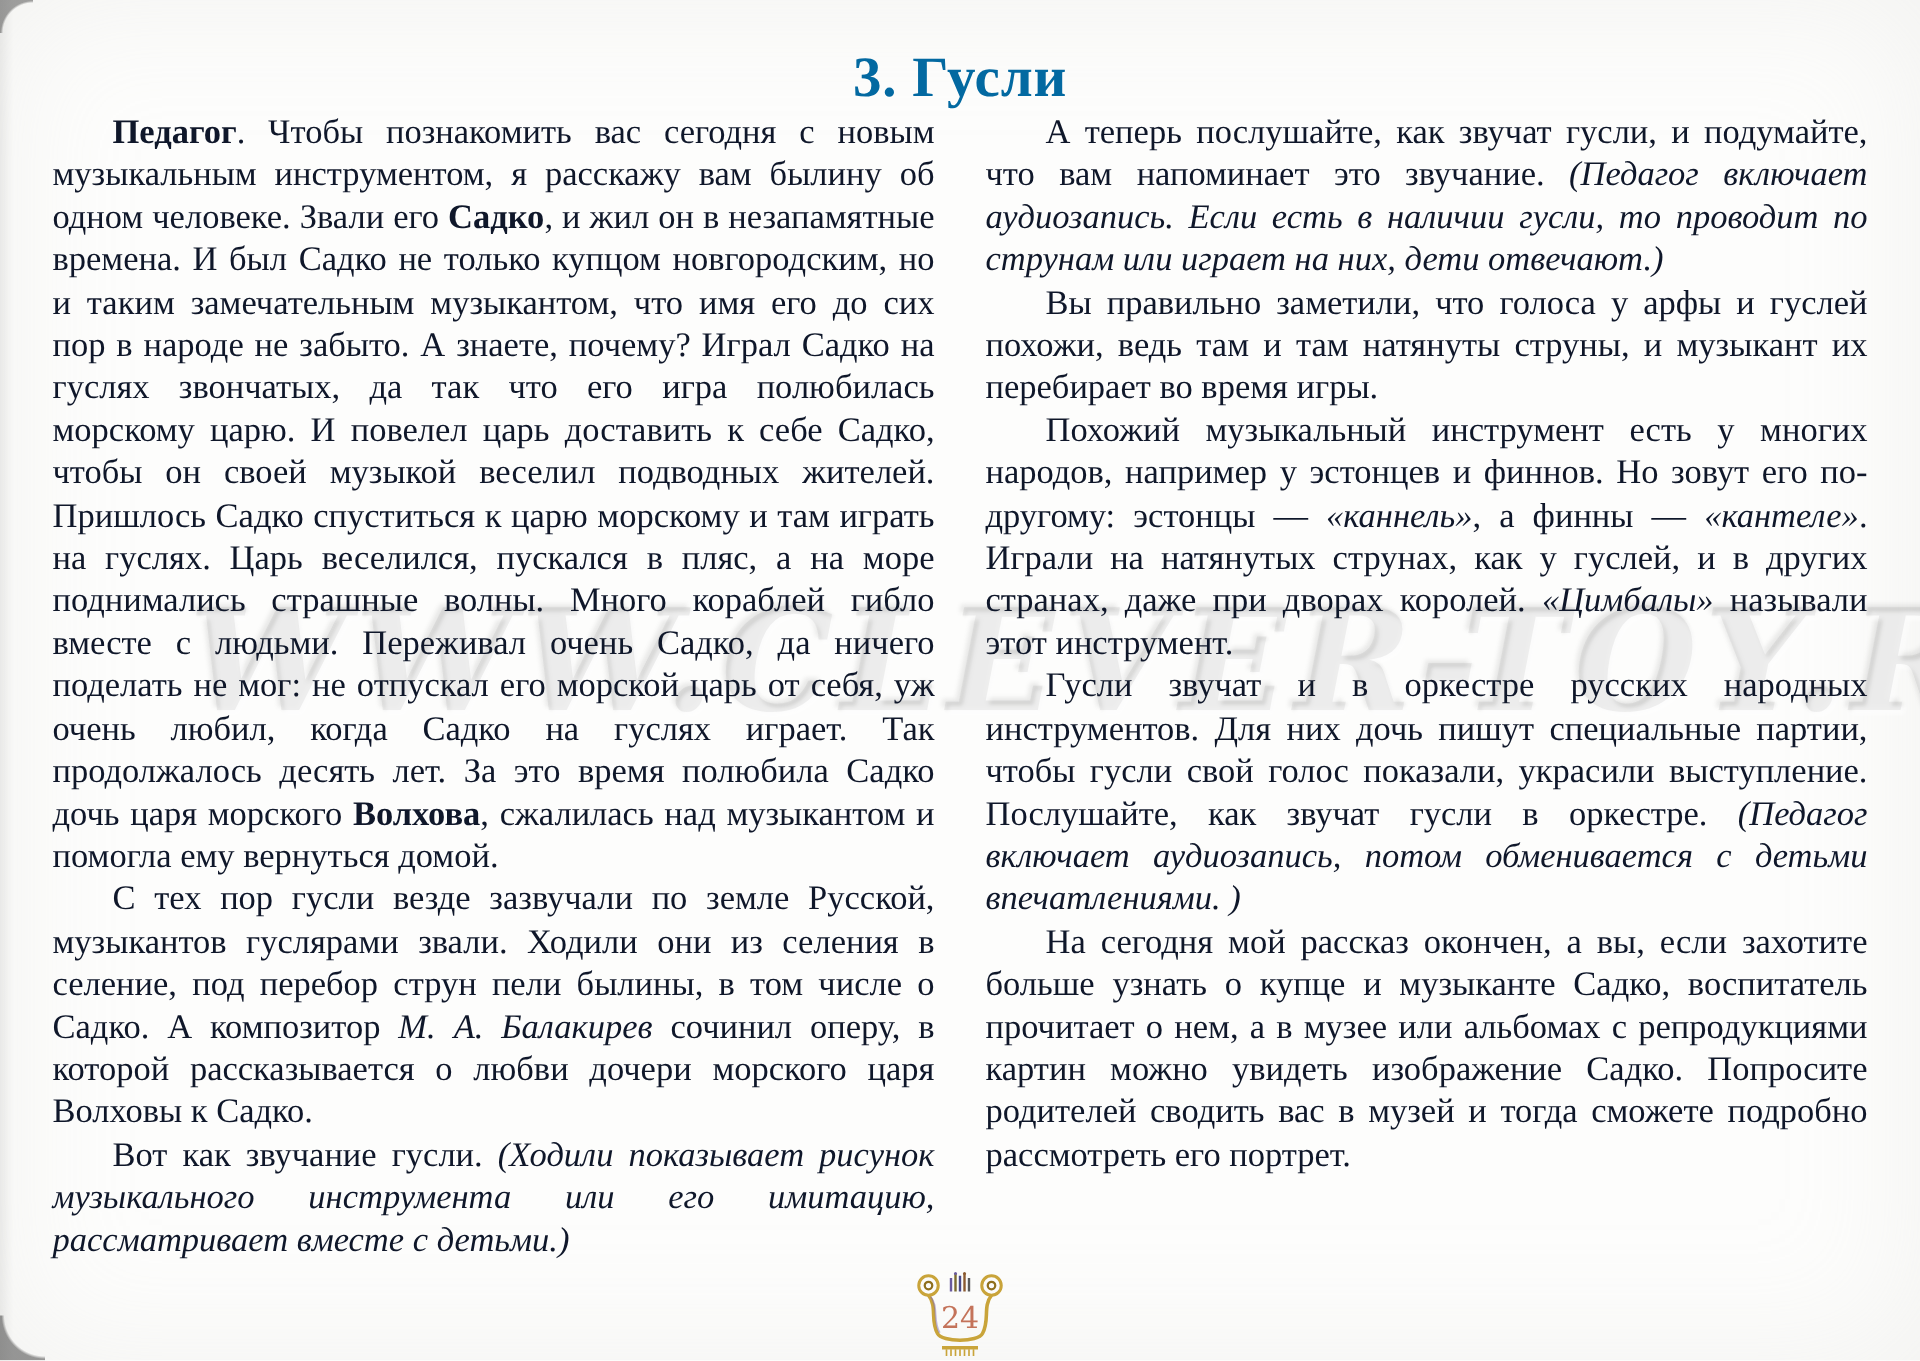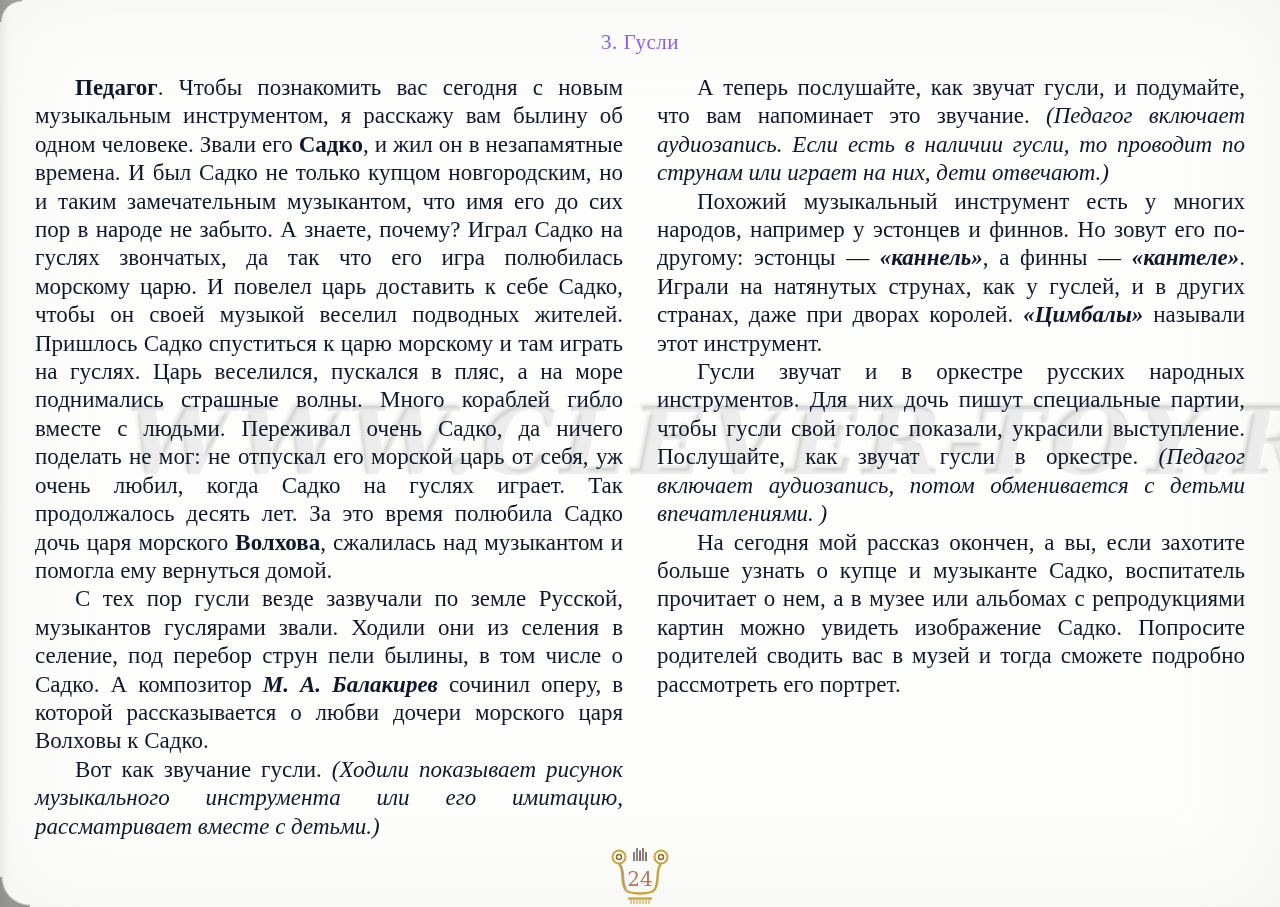--- a/index.html
+++ b/index.html
@@ -17,21 +17,21 @@
     z-index:3;
   }
   .corner{position:absolute;pointer-events:none;z-index:4;}
   .corner-tl{top:0;left:0;width:22px;height:22px;
     background:radial-gradient(circle at 22px 22px, rgba(0,0,0,0) 20px, rgba(70,70,70,0.5) 21.5px);}
   .corner-bl{bottom:0;left:0;width:30px;height:30px;
     background:radial-gradient(circle at 30px 0px, rgba(0,0,0,0) 27px, rgba(70,70,70,0.55) 29px);}
   .title{
     position:absolute;top:30px;left:0;width:100%;
     margin:0;text-align:center;
-    font-size:21px;font-weight:normal;color:#8b5cf6;
+    font-size:38px;font-weight:bold;color:#0369a1;
     letter-spacing:0.5px;z-index:2;
   }
   .watermark{
     position:absolute;top:394px;left:126px;
     font-family:"DejaVu Serif", serif;
     font-style:italic;font-weight:bold;
     font-size:94px;line-height:1;letter-spacing:5px;
     white-space:nowrap;
     color:rgba(120,120,120,0.10);
     text-shadow: 2px 3px 3px rgba(255,255,255,0.85),
@@ -46,21 +46,21 @@
   .col{
     width:588px;
     font-size:23px;line-height:28.4px;
     text-align:justify;
     color:#0f172a;
   }
   .para{margin:0;text-indent:40px;}
   .seg-normal{}
   .seg-bold{font-weight:bold;}
   .seg-italic{font-style:italic;}
-  .seg-bold-italic{font-weight:bold;font-style:italic;}
+  .seg-bold-italic{font-weight:normal;font-style:italic;}
   .footer{
     position:absolute;left:50%;bottom:0px;transform:translateX(-50%);
     z-index:2;
   }
   .footer svg{display:block;}
 </style>
 </head>
 <body>
 
 <div class="page">
@@ -70,20 +70,21 @@
   <h1 class="title">3. Гусли</h1>
 
   <div class="columns">
     <div class="col">
         <p class="para"><span class="seg-bold">Педагог</span><span class="seg-normal">. Чтобы познакомить вас сегодня с новым музыкальным инструментом, я расскажу вам былину об одном человеке. Звали его </span><span class="seg-bold">Садко</span><span class="seg-normal">, и жил он в незапамятные времена. И был Садко не только купцом новгородским, но и таким замечательным музыкантом, что имя его до сих пор в народе не забыто. А знаете, почему? Играл Садко на гуслях звончатых, да так что его игра полюбилась морскому царю. И повелел царь доставить к себе Садко, чтобы он своей музыкой веселил подводных жителей. Пришлось Садко спуститься к царю морскому и там играть на гуслях. Царь веселился, пускался в пляс, а на море поднимались страшные волны. Много кораблей гибло вместе с людьми. Переживал очень Садко, да ничего поделать не мог: не отпускал его морской царь от себя, уж очень любил, когда Садко на гуслях играет. Так продолжалось десять лет. За это время полюбила Садко дочь царя морского </span><span class="seg-bold">Волхова</span><span class="seg-normal">, сжалилась над музыкантом и помогла ему вернуться домой.</span></p>
         <p class="para"><span class="seg-normal">С тех пор гусли везде зазвучали по земле Русской, музыкантов гуслярами звали. Ходили они из селения в селение, под перебор струн пели былины, в том числе о Садко. А композитор </span><span class="seg-bold-italic">М. А. Балакирев</span><span class="seg-normal"> сочинил оперу, в которой рассказывается о любви дочери морского царя Волховы к Садко.</span></p>
         <p class="para"><span class="seg-normal">Вот как звучание гусли. </span><span class="seg-italic">(Ходили показывает рисунок музыкального инструмента или его имитацию, рассматривает вместе с детьми.)</span></p>
       </div>
     <div class="col">
         <p class="para"><span class="seg-normal">А теперь послушайте, как звучат гусли, и подумайте, что вам напоминает это звучание. </span><span class="seg-italic">(Педагог включает аудиозапись. Если есть в наличии гусли, то проводит по струнам или играет на них, дети отвечают.)</span></p>
+        <p class="para"><span class="seg-normal">Вы правильно заметили, что голоса у арфы и гуслей похожи, ведь там и там натянуты струны, и музыкант их перебирает во время игры.</span></p>
         <p class="para"><span class="seg-normal">Похожий музыкальный инструмент есть у многих народов, например у эстонцев и финнов. Но зовут его по-другому: эстонцы — </span><span class="seg-bold-italic">«каннель»</span><span class="seg-normal">, а финны — </span><span class="seg-bold-italic">«кантеле»</span><span class="seg-normal">. Играли на натянутых струнах, как у гуслей, и в других странах, даже при дворах королей. </span><span class="seg-bold-italic">«Цимбалы»</span><span class="seg-normal"> называли этот инструмент.</span></p>
         <p class="para"><span class="seg-normal">Гусли звучат и в оркестре русских народных инструментов. Для них дочь пишут специальные партии, чтобы гусли свой голос показали, украсили выступление. Послушайте, как звучат гусли в оркестре. </span><span class="seg-italic">(Педагог включает аудиозапись, потом обменивается с детьми впечатлениями. )</span></p>
         <p class="para"><span class="seg-normal">На сегодня мой рассказ окончен, а вы, если захотите больше узнать о купце и музыканте Садко, воспитатель прочитает о нем, а в музее или альбомах с репродукциями картин можно увидеть изображение Садко. Попросите родителей сводить вас в музей и тогда сможете подробно рассмотреть его портрет.</span></p>
       </div>
   </div>
 
   <div class="footer">
     <svg width="66" height="60" viewBox="0 0 66 60" aria-hidden="true">
 
       <g stroke-width="1.6">

